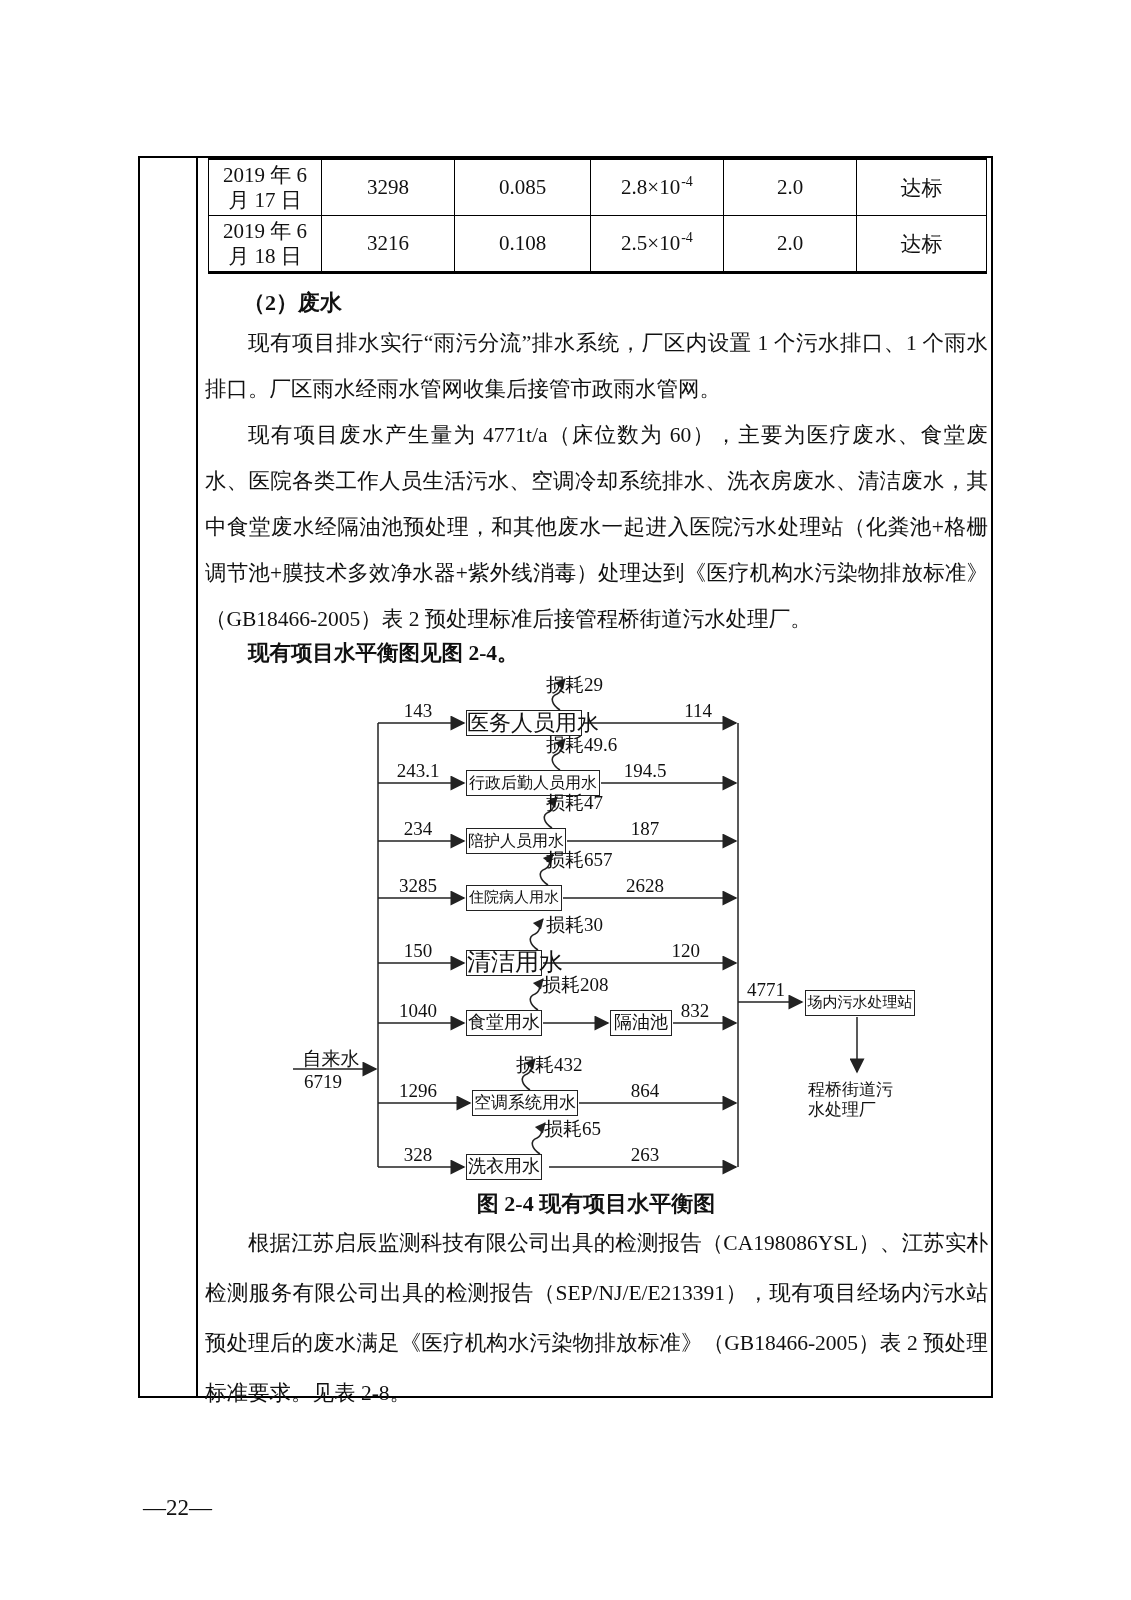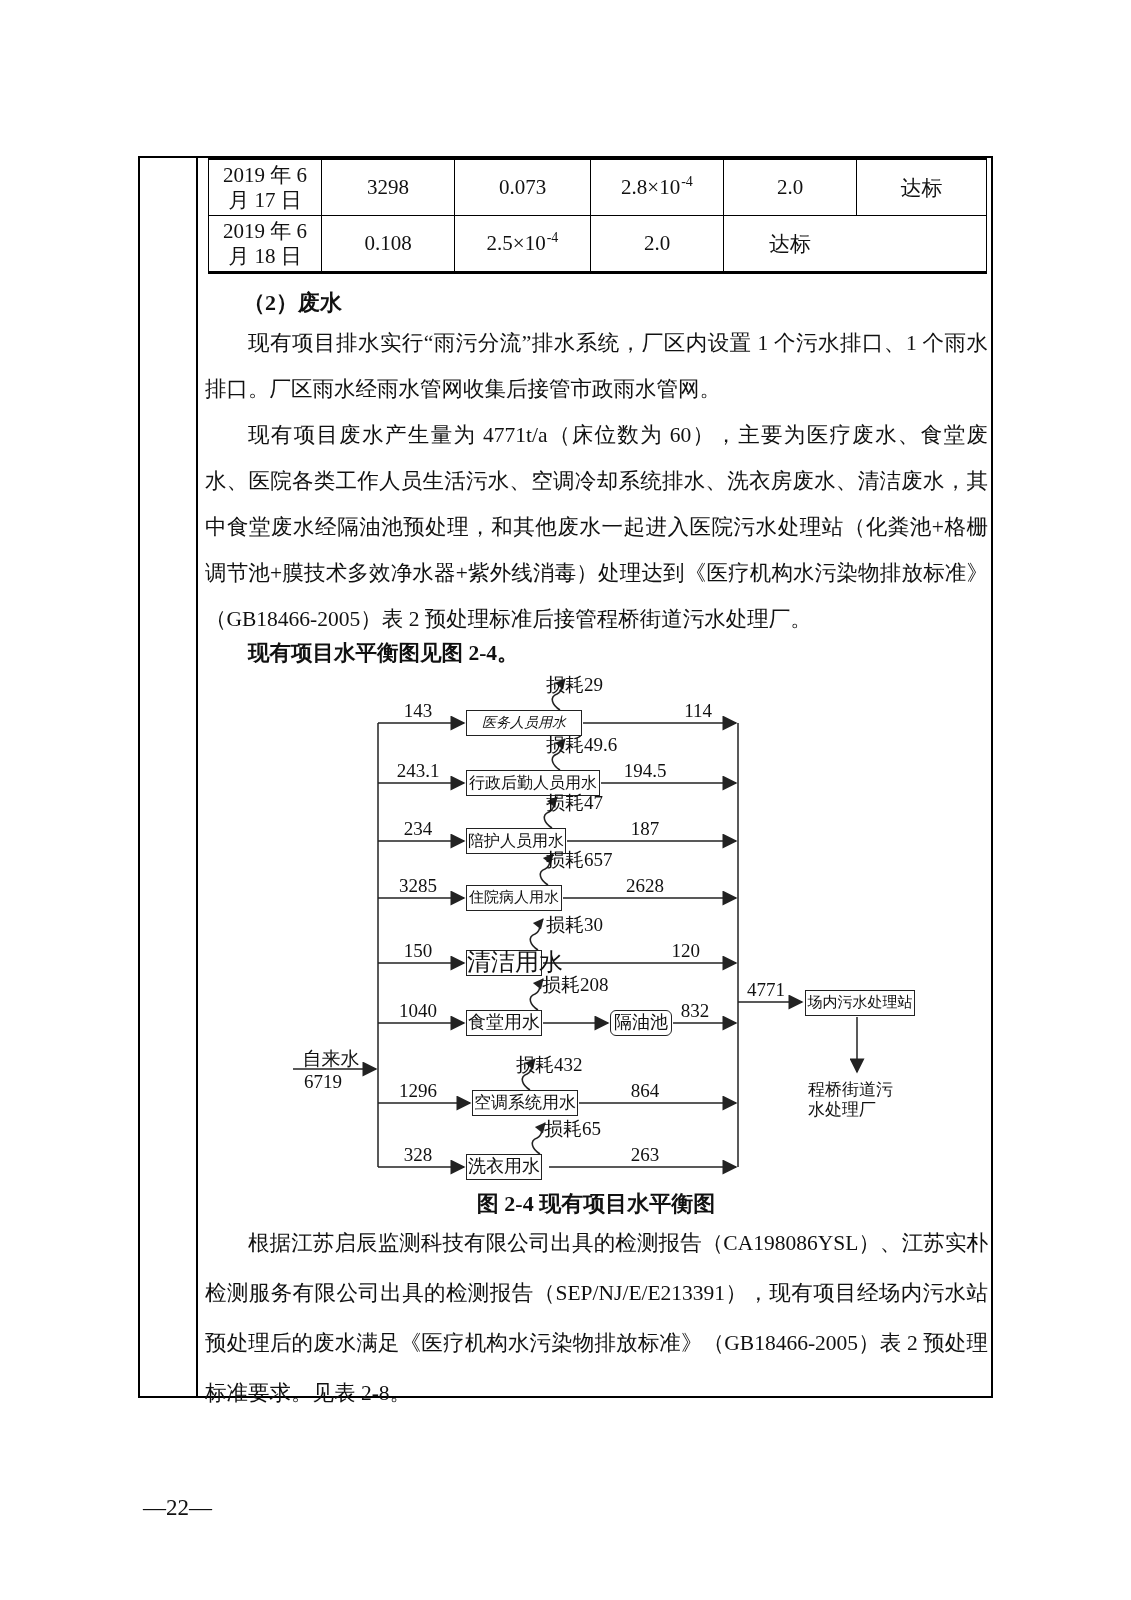--- a/index.html
+++ b/index.html
@@ -50,32 +50,33 @@
   <div class="outer-border"></div>
   <div class="outer-divider"></div>
 
   <div class="data-table">
     <div class="tr">
       <div class="td date">
         <span>2019 年 6</span>
         <span>月 17 日</span>
       </div>
       <div class="td">3298</div>
-      <div class="td">0.073</div>
+      <div class="td">0.085</div>
       <div class="td sci">
         <span><span>2.8×10</span><sup>-4</sup></span>
       </div>
       <div class="td">2.0</div>
       <div class="td">达标</div>
     </div>
     <div class="tr">
       <div class="td date">
         <span>2019 年 6</span>
         <span>月 18 日</span>
       </div>
+      <div class="td">3216</div>
       <div class="td">0.108</div>
       <div class="td sci">
         <span><span>2.5×10</span><sup>-4</sup></span>
       </div>
       <div class="td">2.0</div>
       <div class="td">达标</div>
     </div>
   </div>
 
   <div class="heading">（2）废水</div>
@@ -137,27 +138,27 @@
 
     <div class="dlabel c" style="left:92px;top:41px;width:72px;">143</div>
     <div class="dlabel c" style="left:92px;top:101px;width:72px;">243.1</div>
     <div class="dlabel c" style="left:92px;top:159px;width:72px;">234</div>
     <div class="dlabel c" style="left:92px;top:216px;width:72px;">3285</div>
     <div class="dlabel c" style="left:92px;top:281px;width:72px;">150</div>
     <div class="dlabel c" style="left:92px;top:341px;width:72px;">1040</div>
     <div class="dlabel c" style="left:92px;top:421px;width:72px;">1296</div>
     <div class="dlabel c" style="left:92px;top:485px;width:72px;">328</div>
 
-    <div class="fbox" style="left:176px;top:50px;width:116px;font-size:14px;font-style:italic;">医务人员用水</div>
+    <div class="fbox" style="left:176px;top:50px;width:116px;font-size:22px;">医务人员用水</div>
     <div class="fbox" style="left:176px;top:110px;width:134px;font-size:16px;">行政后勤人员用水</div>
     <div class="fbox" style="left:176px;top:168px;width:100px;font-size:16px;">陪护人员用水</div>
     <div class="fbox" style="left:176px;top:225px;width:96px;font-size:15px;">住院病人用水</div>
     <div class="fbox" style="left:176px;top:290px;width:76px;font-size:24px;">清洁用水</div>
     <div class="fbox" style="left:176px;top:350px;width:76px;font-size:18px;">食堂用水</div>
-    <div class="fbox" style="left:320px;top:350px;width:62px;font-size:18px;border-radius:6px;">隔油池</div>
+    <div class="fbox" style="left:320px;top:350px;width:62px;font-size:18px;">隔油池</div>
     <div class="fbox" style="left:182px;top:430px;width:106px;font-size:17px;">空调系统用水</div>
     <div class="fbox" style="left:176px;top:494px;width:76px;font-size:18px;">洗衣用水</div>
 
     <div class="dlabel c" style="left:312px;top:41px;width:110px;text-align:right;">114</div>
     <div class="dlabel c" style="left:300px;top:101px;width:110px;">194.5</div>
     <div class="dlabel c" style="left:300px;top:159px;width:110px;">187</div>
     <div class="dlabel c" style="left:300px;top:216px;width:110px;">2628</div>
     <div class="dlabel c" style="left:300px;top:281px;width:110px;text-align:right;">120</div>
     <div class="dlabel c" style="left:380px;top:341px;width:50px;">832</div>
     <div class="dlabel c" style="left:300px;top:421px;width:110px;">864</div>

